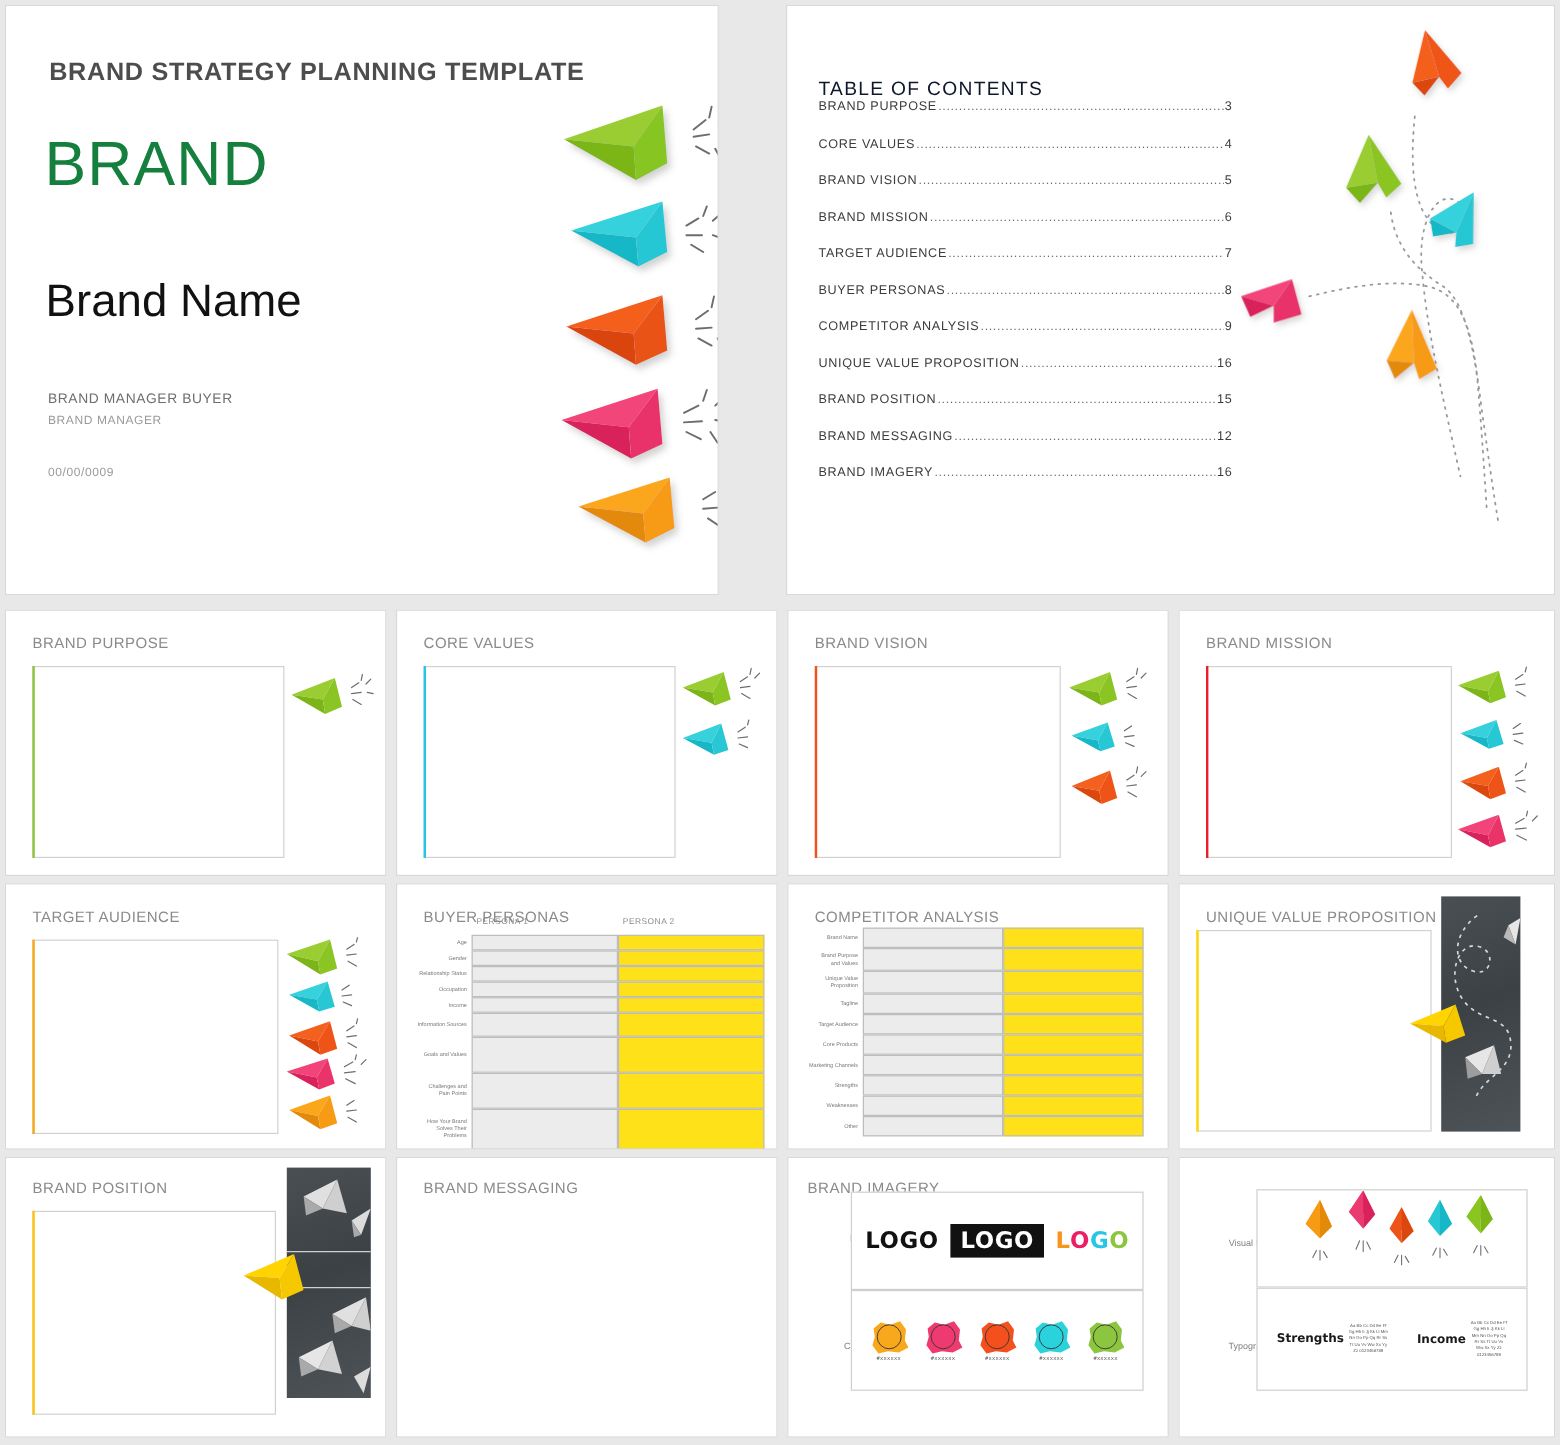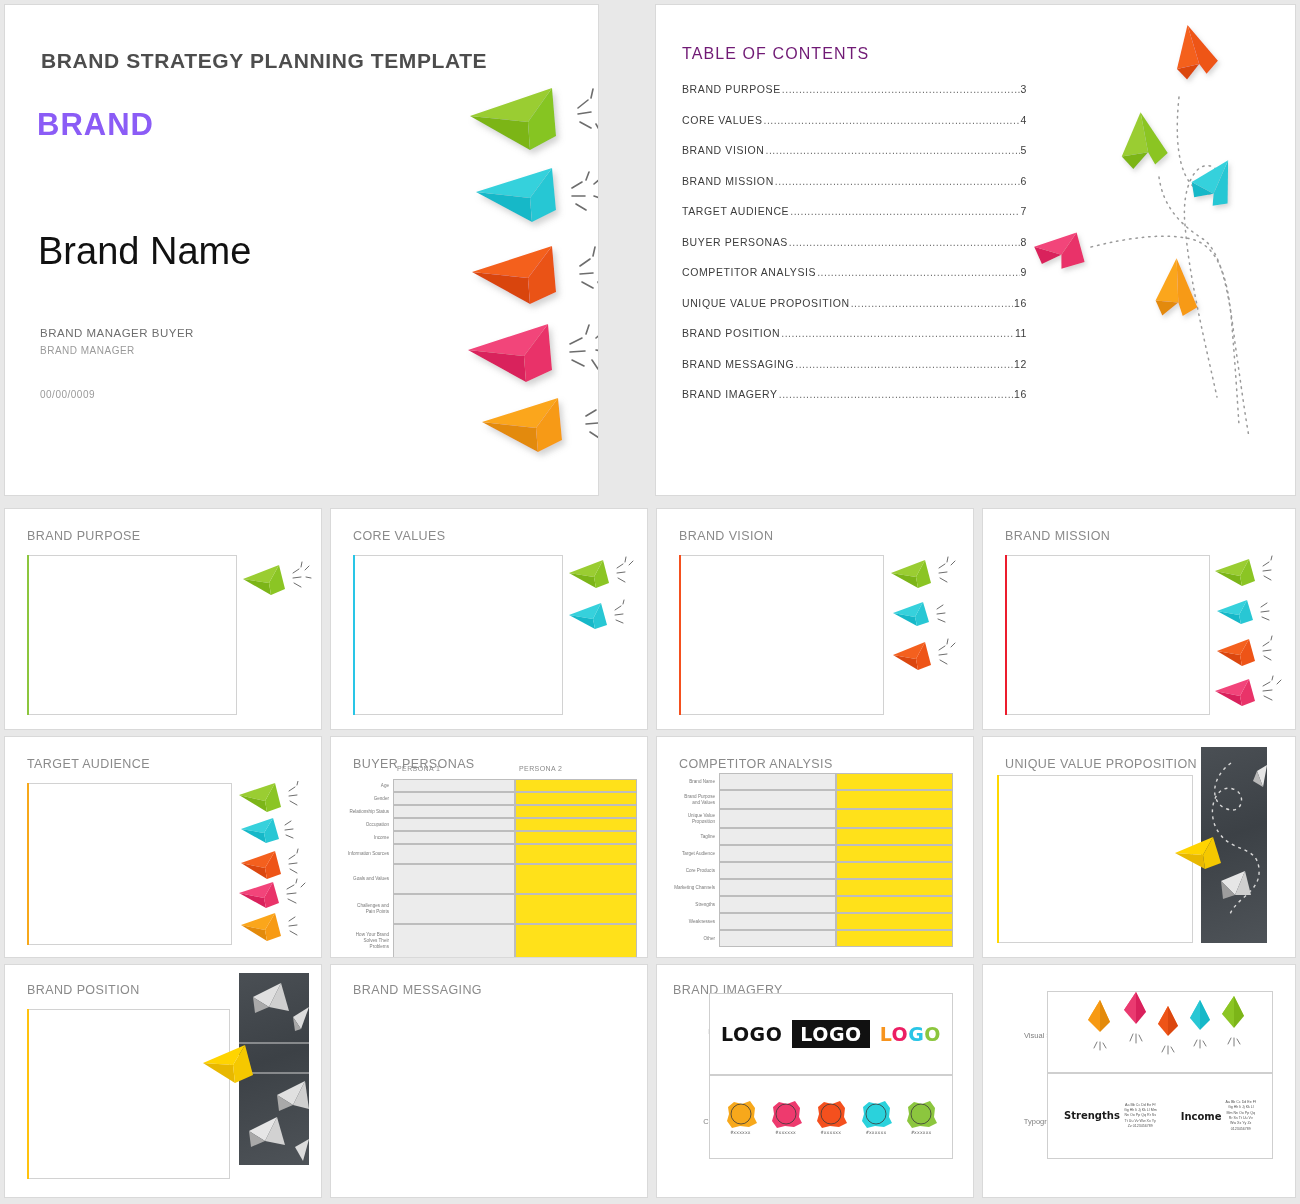--- a/index.html
+++ b/index.html
@@ -28,21 +28,21 @@
 
   
   #cover { left: 4px; top: 4px; width: 595px; height: 492px; }
   #cover .kicker {
     position: absolute; left: 36px; top: 44px;
     font-size: 21px; font-weight: 700; color: #4d4d4d;
     letter-spacing: .6px;
   }
   #cover .big1, #cover .big2 {
     position: absolute; left: 32px;
-    font-size: 31px; color: #8b5cf6; font-weight: 700; letter-spacing: 1px;
+    font-size: 52px; color: #15803d; font-weight: 400; letter-spacing: 1px;
   }
   #cover .big1 { top: 102px; }
   #cover .big2 { top: 155px; }
   #cover .brandname {
     position: absolute; left: 33px; top: 225px;
     font-size: 38px; color: #111; font-weight: 400;
   }
   #cover .mgr-name {
     position: absolute; left: 35px; top: 322px;
     font-size: 11.5px; color: #6e6e6e; letter-spacing: .5px;
@@ -53,22 +53,22 @@
   }
   #cover .date {
     position: absolute; left: 35px; top: 384px;
     font-size: 10px; color: #9a9a9a; letter-spacing: .5px;
   }
   .cover-planes { position: absolute; left: 455px; top: 75px; width: 180px; height: 390px; }
 
   
   #toc { left: 655px; top: 4px; width: 641px; height: 492px; }
   #toc .toc-title {
-    position: absolute; left: 26px; top: 40px;
-    font-size: 16px; color: #701a75; letter-spacing: 1.1px;
+    position: absolute; left: 26px; top: 61px;
+    font-size: 16px; color: #0f172a; letter-spacing: 1.1px;
   }
   .toc-list { position: absolute; left: 26px; top: 78px; width: 345px; }
   .toc-row {
     display: flex; align-items: baseline;
     font-size: 10.5px; color: #3c3c3c; letter-spacing: .6px;
     height: 30.5px;
   }
   .toc-row .lbl { white-space: nowrap; }
   .toc-row .dots {
     flex: 1; overflow: hidden; white-space: nowrap;
@@ -252,21 +252,21 @@
           <span class="pg">9</span>
         </div>
         <div class="toc-row">
           <span class="lbl">UNIQUE VALUE PROPOSITION</span>
           <span class="dots">..................................................................................................................................</span>
           <span class="pg">16</span>
         </div>
         <div class="toc-row">
           <span class="lbl">BRAND POSITION</span>
           <span class="dots">..................................................................................................................................</span>
-          <span class="pg">11</span>
+          <span class="pg">15</span>
         </div>
         <div class="toc-row">
           <span class="lbl">BRAND MESSAGING</span>
           <span class="dots">..................................................................................................................................</span>
           <span class="pg">12</span>
         </div>
         <div class="toc-row">
           <span class="lbl">BRAND IMAGERY</span>
           <span class="dots">..................................................................................................................................</span>
           <span class="pg">16</span>

